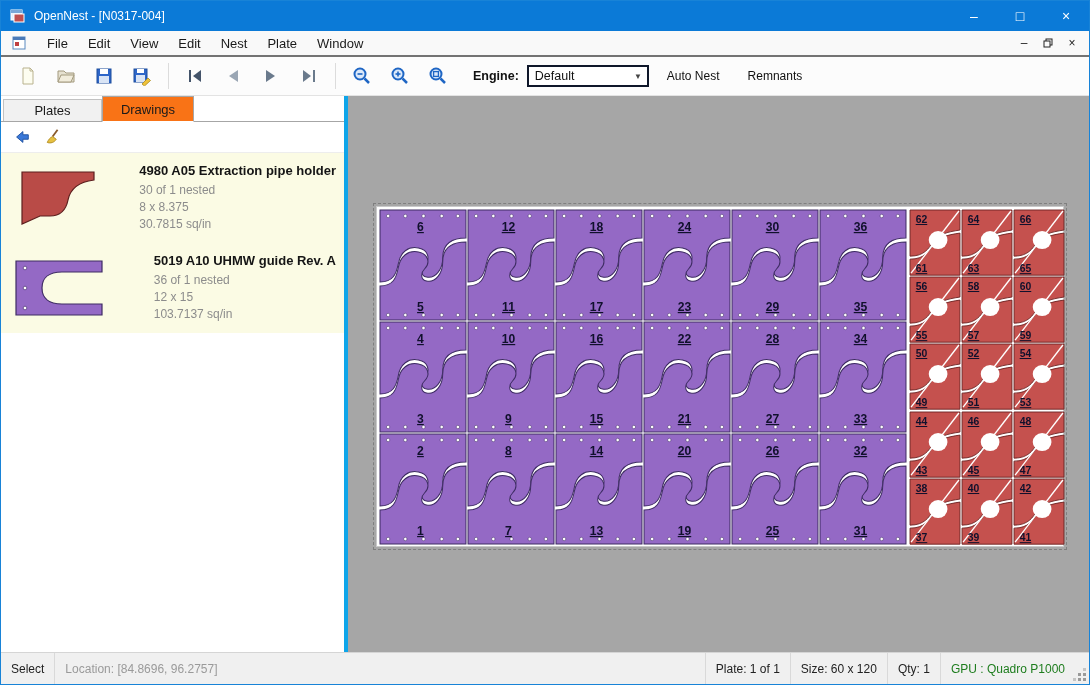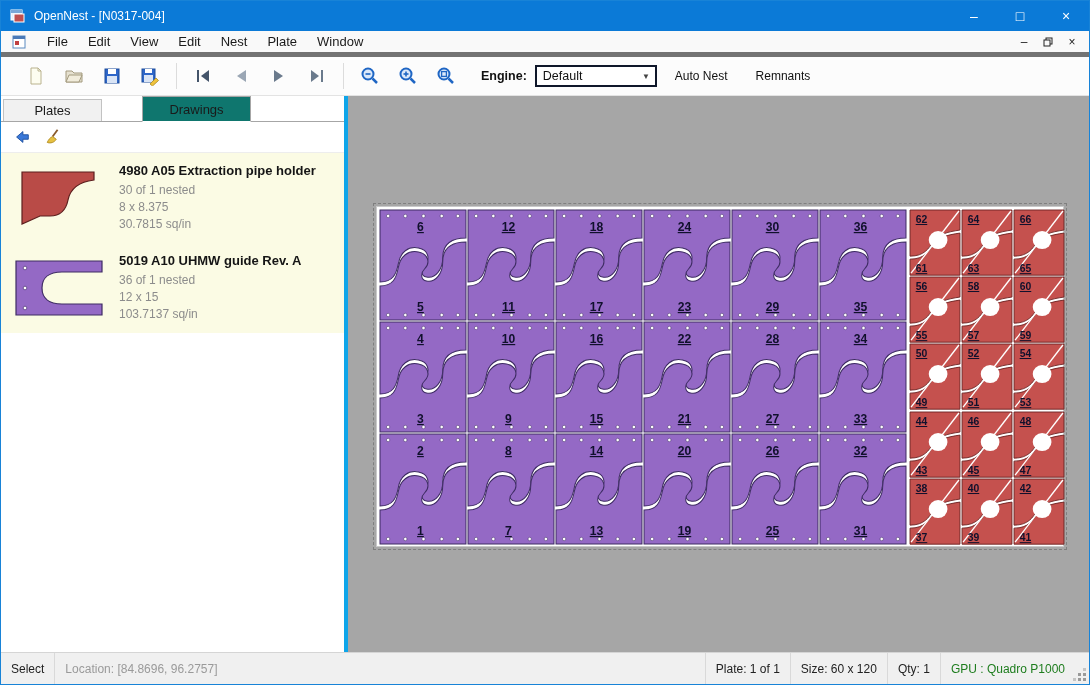--- a/index.html
+++ b/index.html
@@ -15,57 +15,57 @@
     background:#0b7ad7; display:flex; align-items:center; color:#fff;
   }
   .titlebar .app-icon{ margin:0 8px 0 9px; display:flex; }
   .titlebar .title{ font-size:12px; }
   .win-controls{ margin-left:auto; display:flex; height:30px; }
   .wbtn{ width:46px; height:30px; display:flex; align-items:center; justify-content:center;
          font-size:14px; color:#fff; cursor:default; }
   
   .menubar{
     position:absolute; top:30px; left:0; right:0; height:26px;
-    background:#f9f9f9; display:flex; align-items:center; border-bottom:5px solid #737373;
+    background:#f9f9f9; display:flex; align-items:center; border-bottom:2px solid #737373;
   }
   .mdi-doc{ margin:0 10px 0 10px; display:flex; }
   .menu-item{ font-size:13px; color:#1a1a1a; padding:4px 10px; cursor:default; }
   .mdi-controls{ margin-left:auto; display:flex; align-items:center; gap:2px; padding-right:6px; }
   .mdi-btn{ width:22px; height:20px; display:flex; align-items:center; justify-content:center;
             font-size:12px; color:#222; }
   
   .toolbar{
     position:absolute; top:56px; left:0; right:0; height:39px;
-    background:#fcfcfc; display:flex; align-items:center; padding-left:18px;
+    background:#fcfcfc; display:flex; align-items:center; padding-left:10px;
     border-bottom:1px solid #e3e3e3;
   }
   .tbtn{ width:34px; height:32px; display:flex; align-items:center; justify-content:center;
          border-radius:3px; margin-right:4px; }
   .tsep{ width:1px; height:26px; background:#dcdcdc; margin:0 9px 0 5px; }
   .engine-label{ font-size:12.5px; font-weight:bold; margin:0 8px 0 14px; color:#111; }
   .combo{
     width:122px; height:22px; border:2px solid #0f172a; background:#fff;
     display:flex; align-items:center; font-size:12.5px; padding-left:6px; color:#111;
   }
   .combo .caret{ margin-left:auto; font-size:8px; color:#444; padding:0 5px; }
   .flatbtn{ font-size:12px; color:#111; padding:6px 10px; margin-left:8px; }
   
   .leftpanel{
     position:absolute; top:95px; left:0; width:347px; bottom:25px;
     background:#fff; border-right:4px solid #0ea5e9;
   }
   .tabstrip{ height:26px; display:flex; align-items:flex-end; border-bottom:1px solid #a6a6a6; padding-left:2px; }
   .tab{ font-size:13px; color:#1a1a1a; display:flex; align-items:center; justify-content:center; }
   .tab.inactive{ width:99px; height:22px; background:#f1f1f1; border:1px solid #c2c2c2; border-bottom:none; }
-  .tab.active{ width:109px; height:26px; background:#0f766e; border:1px solid #a6a6a6; border-bottom:1px solid #fff;
-               margin-bottom:-1px; position:relative; z-index:2;margin-left:40px; }
+  .tab.active{ width:92px; height:26px; background:#f97316; border:1px solid #a6a6a6; border-bottom:1px solid #fff;
+               margin-bottom:-1px; position:relative; z-index:2; }
   .panel-toolbar{ height:31px; display:flex; align-items:center; gap:6px; padding-left:8px;
                   background:#fff; border-bottom:1px solid #ededed; }
   .ptbtn{ width:26px; height:26px; display:flex; align-items:center; justify-content:center; border-radius:3px; }
-  .draw-item{ display:flex; background:#fbfbe4; padding:10px 8px 10px 6px; gap:8px; }
+  .draw-item{ display:flex; background:#fbfbe4; padding:10px 8px 10px 6px; gap:8px;justify-content:space-between; }
   .thumb-box{ width:104px; min-width:104px; display:flex; align-items:center; justify-content:center; }
   .draw-text .dtitle{ font-size:13px; font-weight:bold; color:#151515; margin-bottom:4px; }
   .draw-text .dmeta{ font-size:12px; color:#8c8c8c; line-height:17px; }
   
   .canvas{
     position:absolute; top:95px; left:347px; right:0; bottom:25px;
     background:#a6a6a6;
   }
   .plate{
     position:absolute; left:28px; top:110px; width:688px; height:341px;

